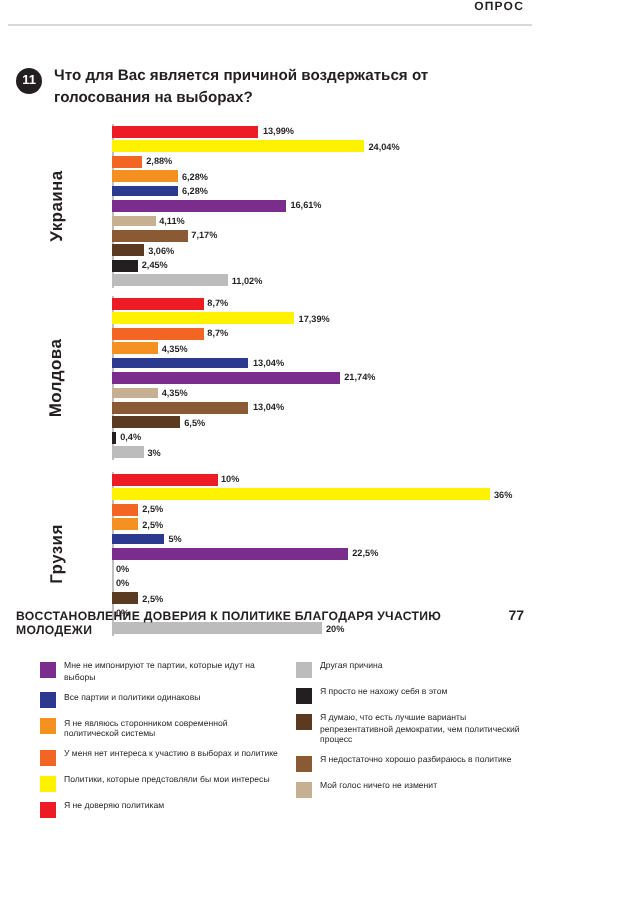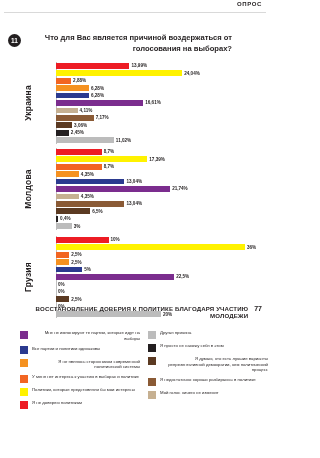--- a/index.html
+++ b/index.html
@@ -4,21 +4,21 @@
 <style>
   html,body{margin:0;padding:0;}
   body{
     width:270px;height:458px;
     background:#ffffff;
     font-family:"Liberation Sans", sans-serif;
     color:#231f20;
     position:relative;
     overflow:hidden;
   }
-  .page{position:relative;width:270px;height:327px;text-align:right;}
+  .page{position:relative;width:270px;height:327px;}
 
   
   .header{
     position:absolute;left:0;top:0;width:270px;height:16px;
     display:flex;align-items:flex-start;justify-content:flex-end;
     padding-right:8px;box-sizing:border-box;
   }
   .header-label{
     font-size:6px;font-weight:bold;letter-spacing:.6px;color:#231f20;
     line-height:8px;

